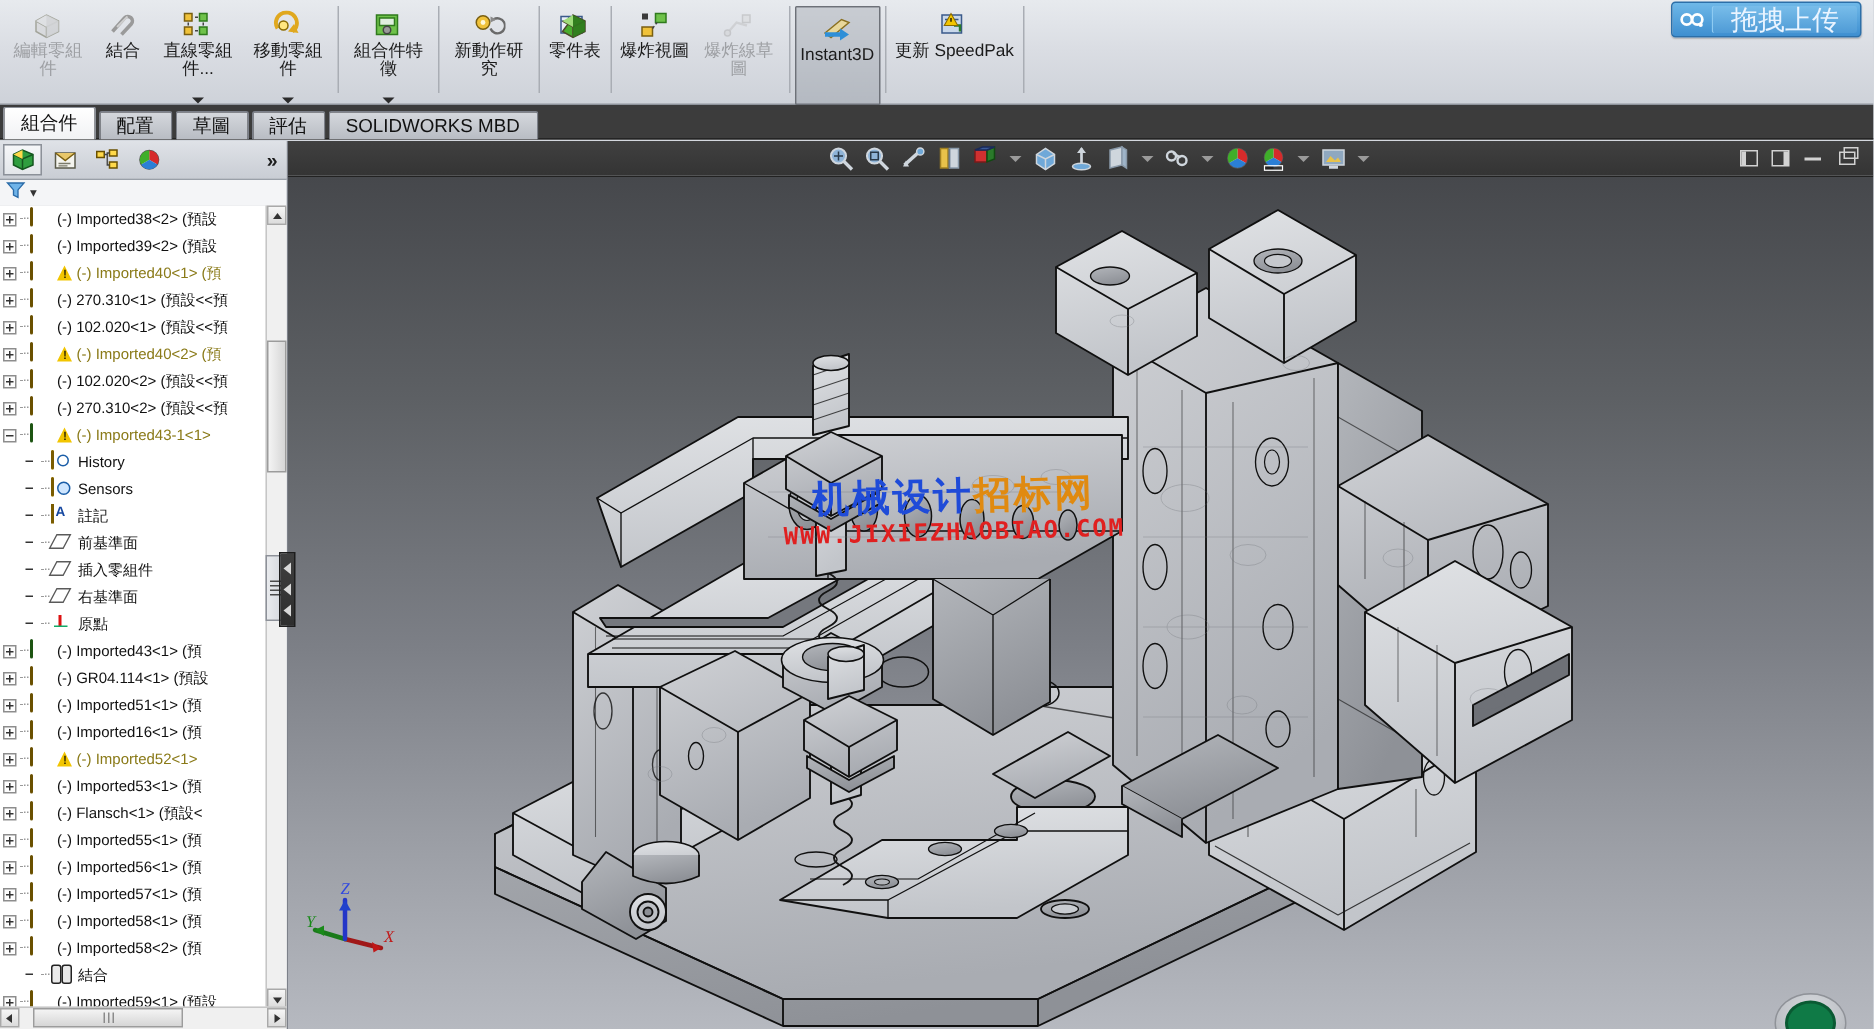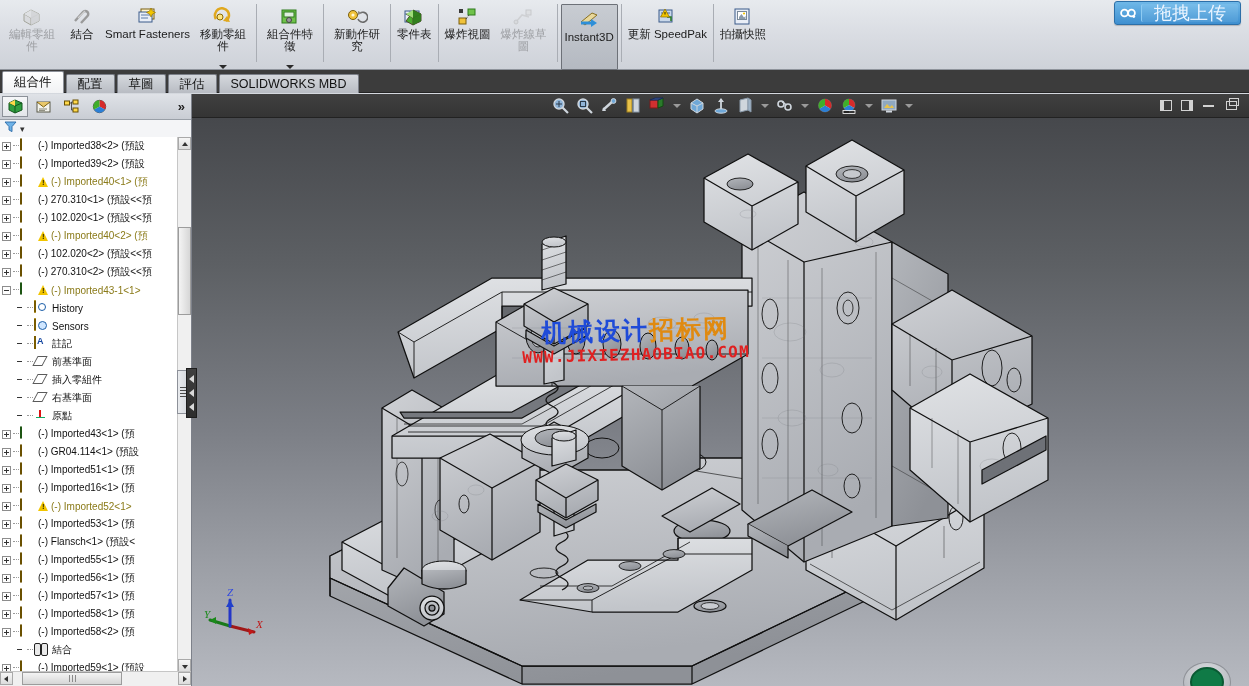--- a/index.html
+++ b/index.html
@@ -254,30 +254,32 @@
         </div>
         <div class="rbtn">
           <div class="ic">
             <svg width="22" height="20" viewBox="0 0 22 20">
               <path d="M4 14 L12 5 a3 3 0 0 1 4.5 4 L10 16" fill="none" stroke="#9a9a9a" stroke-width="2.4"></path>
         <path d="M7 11 L14 4" stroke="#cfcfcf" stroke-width="1.2"></path>
             </svg>
           </div>
           <div class="lbl">結合</div>
         </div>
-        <div class="rbtn wide">
+        <div class="rbtn">
           <div class="ic">
             <svg width="22" height="20" viewBox="0 0 22 20">
-              <rect x="4" y="2" width="13" height="10" fill="#fff6d0" stroke="#7a5f10"></rect>
-        <rect x="2" y="5" width="13" height="10" fill="#e9eef7" stroke="#3a5a8a"></rect>
-        <path d="M4 8 h9 M4 11 h7" stroke="#5a7aa8"></path>
-        <path d="M14 1 l1.5 3 3 1.5 -3 1.5 -1.5 3 -1.5 -3 -3 -1.5 3 -1.5 Z" fill="#f2c500" stroke="#8a6a00" stroke-width="0.6"></path>
+              <rect x="2" y="2" width="5" height="5" fill="#f0c23a" stroke="#7a5f10"></rect>
+        <rect x="2" y="11" width="5" height="5" fill="#f0c23a" stroke="#7a5f10"></rect>
+        <rect x="12" y="2" width="5" height="5" fill="#6fc24a" stroke="#2f7a1d"></rect>
+        <rect x="12" y="11" width="5" height="5" fill="#6fc24a" stroke="#2f7a1d"></rect>
+        <path d="M9 4.5 h2 M9 13.5 h2 M4.5 8 v2 M14.5 8 v2" stroke="#444"></path>
             </svg>
           </div>
-          <div class="lbl">Smart Fasteners</div>
+          <div class="lbl">直線零組件...</div>
+          <span class="caret"></span>
         </div>
         <div class="rbtn">
           <div class="ic">
             <svg width="22" height="20" viewBox="0 0 22 20">
               <path d="M4 12 a7 7 0 1 1 10 2" fill="none" stroke="#e0a81e" stroke-width="2.6"></path>
         <polygon points="15,9 18,15 11,14" fill="#e0a81e"></polygon>
         <circle cx="8" cy="10" r="3" fill="#ffe680" stroke="#8a6a00"></circle>
             </svg>
           </div>
           <div class="lbl">移動零組件</div>
@@ -362,31 +364,20 @@
               <rect x="3" y="3" width="13" height="12" fill="#c9d8ea" stroke="#3a5a8a"></rect>
         <path d="M5 6 h9 M5 9 h6" stroke="#3a5a8a" stroke-width="0.9"></path>
         <path d="M11 10 l4 0 0 4" fill="none" stroke="#2a7a2a" stroke-width="1.6"></path>
         <path d="M9 2 l4.5 8 -9 0 Z" fill="#f2c500" stroke="#8a6a00" stroke-width="0.7"></path>
         <path d="M9 5 v2.5" stroke="#3a3000" stroke-width="1.1"></path>
             </svg>
           </div>
           <div class="lbl">更新 SpeedPak</div>
         </div>
         <div class="rsep"></div>
-        <div class="rbtn">
-          <div class="ic">
-            <svg width="22" height="20" viewBox="0 0 22 20">
-              <rect x="3" y="2" width="14" height="15" fill="#e9eef7" stroke="#3a5a8a"></rect>
-        <rect x="5.5" y="4.5" width="9" height="8" fill="#fff" stroke="#7a8a9a"></rect>
-        <path d="M7 10 L9.5 7 L12 10.5 L13.5 9 L13.5 12 L7 12 Z" fill="#8a9aaa"></path>
-        <circle cx="12" cy="6.5" r="1.1" fill="#f2c500"></circle>
-            </svg>
-          </div>
-          <div class="lbl">拍攝快照</div>
-        </div>
       </div>
   </div>
 
   <div class="upload">
     <div class="ub-ic">
       <svg width="18" height="14" viewBox="0 0 18 14">
         <circle cx="5.5" cy="7" r="3.4" fill="none" stroke="#fff" stroke-width="1.8"></circle>
         <circle cx="12.5" cy="7" r="3.4" fill="none" stroke="#fff" stroke-width="1.8"></circle>
         <path d="M8 5.5 L10.2 5.5" stroke="#fff" stroke-width="1.6"></path>
         <circle cx="14.8" cy="10.6" r="1.4" fill="#fff"></circle>

